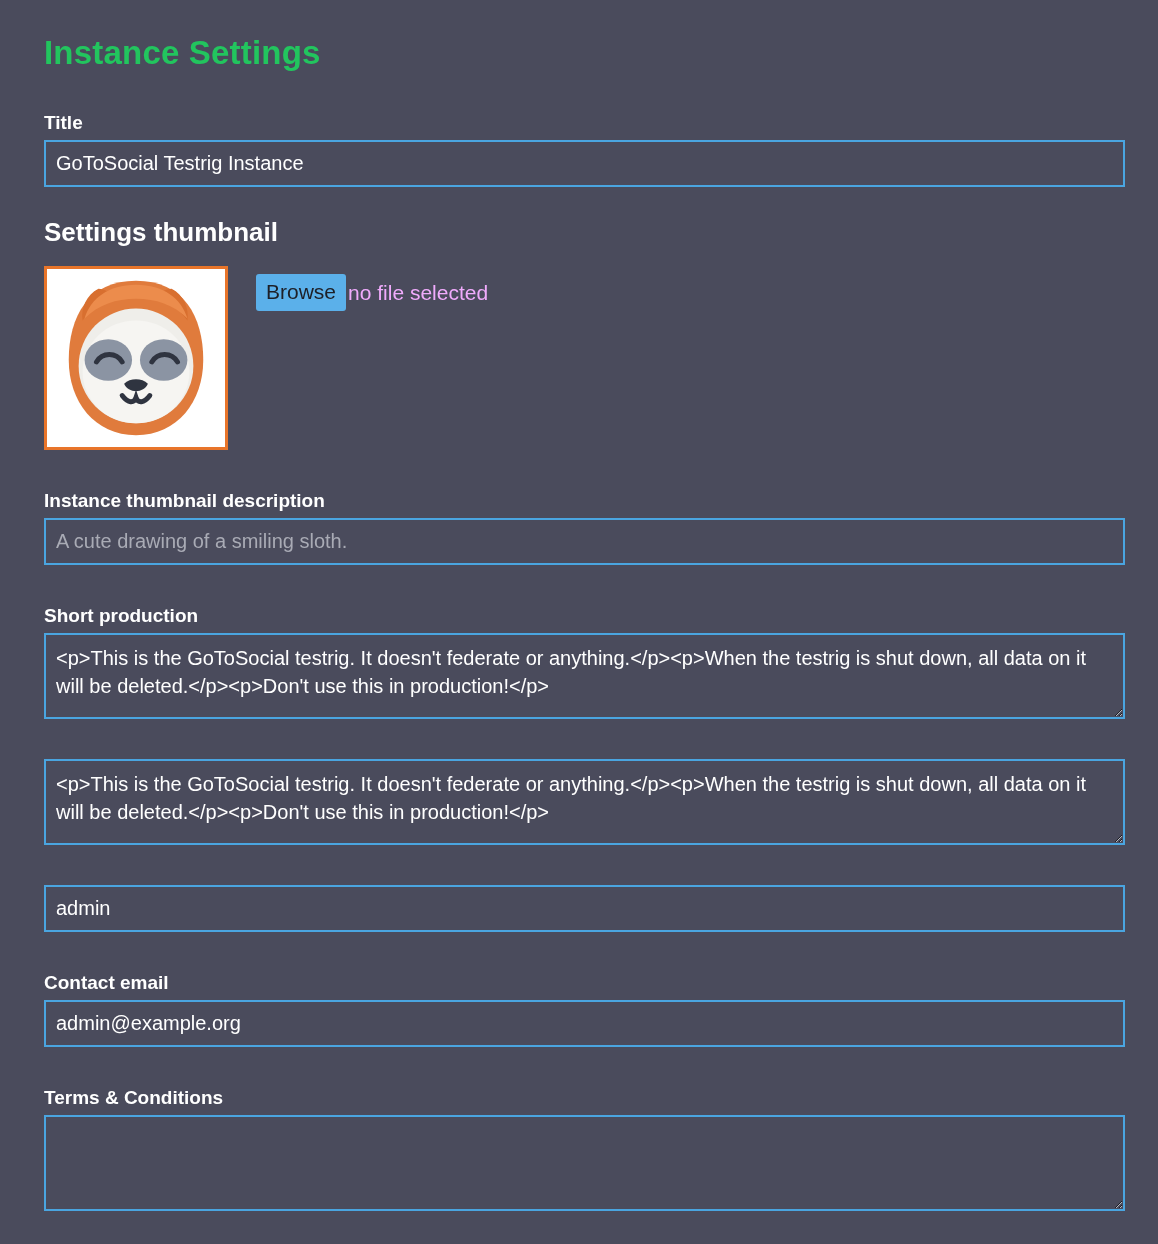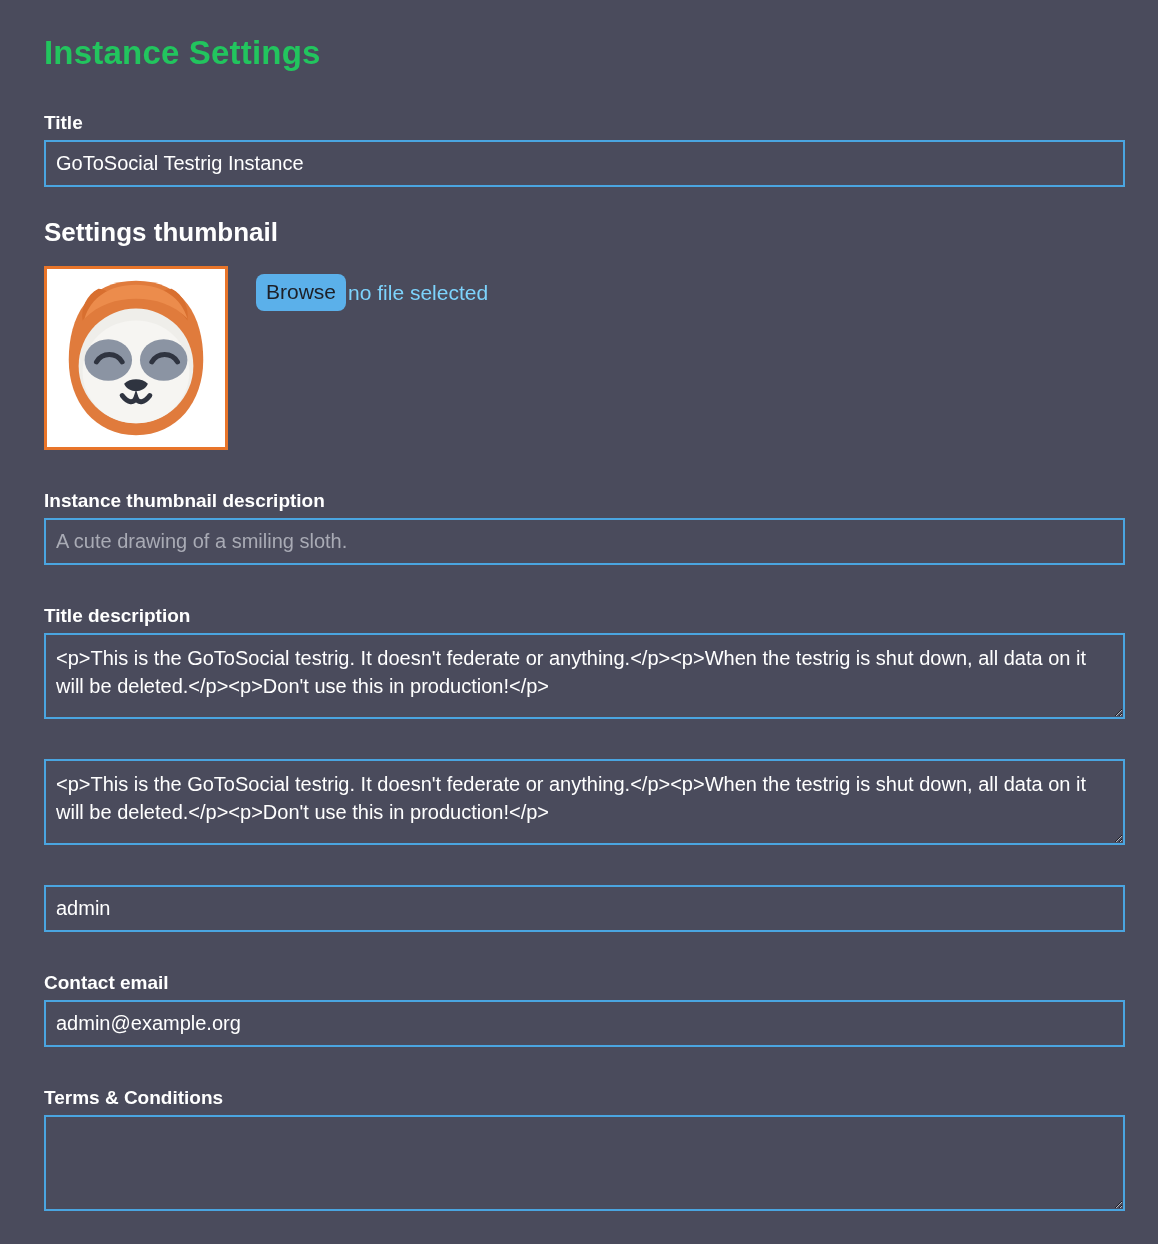--- a/index.html
+++ b/index.html
@@ -91,30 +91,30 @@
   }
   .file-row {
     display: flex;
     align-items: center;
     margin-top: 8px;
   }
   .browse-button {
     background: #5bb0ea;
     color: #1d1f27;
     border: none;
-    border-radius: 8px;
+    border-radius: 3px;
     font-family: "Liberation Sans", sans-serif;
     font-size: 21px;
     padding: 7px 10px 9px 10px;
     cursor: pointer;
     line-height: 1;
   }
   .file-status {
     font-size: 21px;
-    color: #7dd3fc;
+    color: #f0abfc;
     margin-left: 2px;
   }
 </style>
 </head>
 <body>
 
 <div class="page">
 
   <h1 class="page-title">Instance Settings</h1>
 
@@ -154,21 +154,21 @@
       <span class="file-status">no file selected</span>
     </div>
   </div>
 
   <div class="field">
     <label class="field-label">Instance thumbnail description</label>
     <input class="text-input" type="text" placeholder="A cute drawing of a smiling sloth." style="">
   </div>
 
   <div class="field">
-    <label class="field-label">Title description</label>
+    <label class="field-label">Short production</label>
     <textarea class="text-area" style="">&lt;p&gt;This is the GoToSocial testrig. It doesn't federate or anything.&lt;/p&gt;&lt;p&gt;When the testrig is shut down, all data on it will be deleted.&lt;/p&gt;&lt;p&gt;Don't use this in production!&lt;/p&gt;</textarea>
   </div>
 
   <div class="field">
     <textarea class="text-area" style="">&lt;p&gt;This is the GoToSocial testrig. It doesn't federate or anything.&lt;/p&gt;&lt;p&gt;When the testrig is shut down, all data on it will be deleted.&lt;/p&gt;&lt;p&gt;Don't use this in production!&lt;/p&gt;</textarea>
   </div>
 
   <div class="field">
     <input class="text-input" type="text" value="admin" style="">
   </div>

